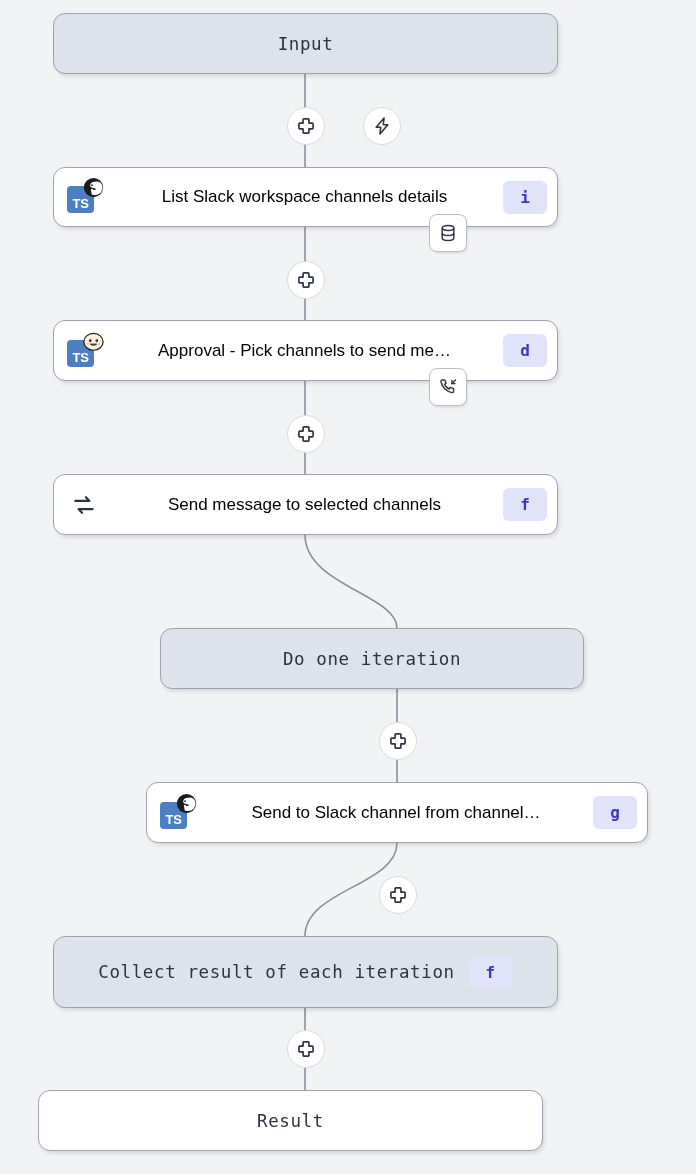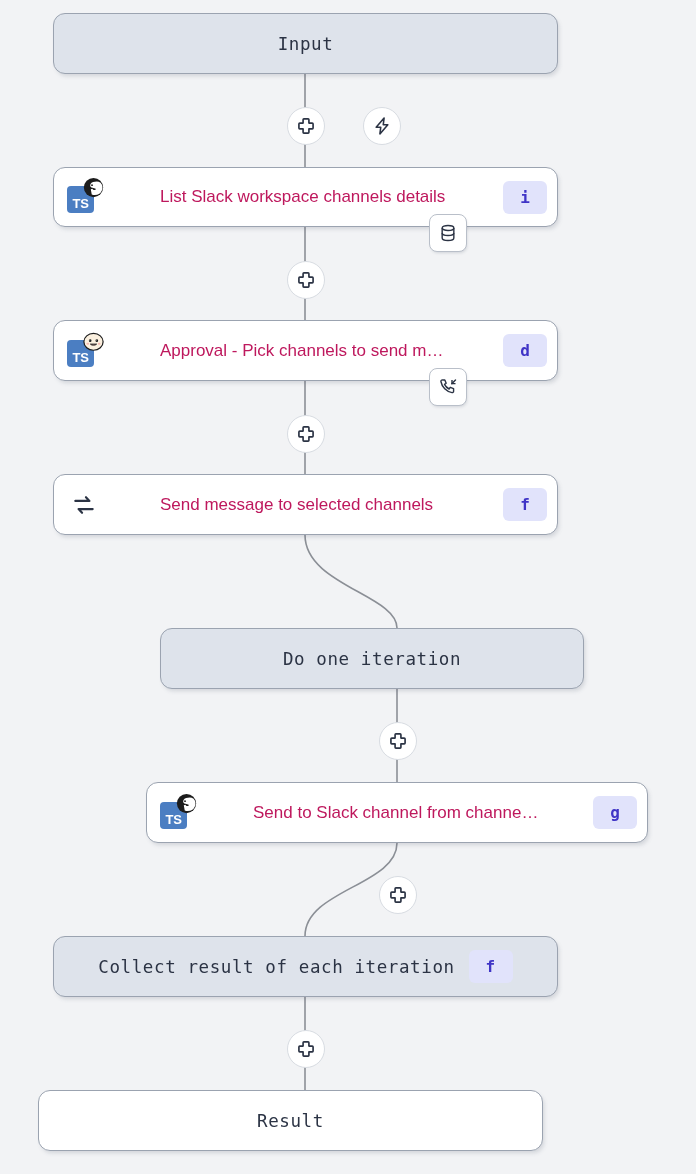--- a/index.html
+++ b/index.html
@@ -41,21 +41,21 @@
     overflow: hidden;
   }
   .node.mono {
     justify-content: center;
     font-family: "DejaVu Sans Mono", "Liberation Mono", monospace;
     font-size: 17.5px;
     letter-spacing: 0.6px;
     color: #2b3344;
   }
   .node.fill-grey { background: #dee3eb; }
-  .node.fill-white { background: #ffffff; gap: 44px; }
+  .node.fill-white { background: #ffffff; }
 
   .node.step {
     padding: 0 10px;
   }
   .step-icon {
     width: 40px;
     height: 40px;
     flex: 0 0 40px;
     position: relative;
     margin-right: 6px;
@@ -92,24 +92,25 @@
     height: 40px;
     flex: 0 0 40px;
     margin-right: 6px;
     display: flex;
     align-items: center;
     justify-content: center;
   }
   .step-label {
     flex: 1 1 auto;
     font-size: 17px;
-    color: #be185d;
+    color: #000000;
     white-space: nowrap;
     overflow: hidden;
     text-overflow: ellipsis;
+    text-align: center;
     padding: 0 6px;
   }
   .letter-badge {
     flex: 0 0 auto;
     background: #e1e3fb;
     color: #3f34c6;
     border-radius: 6px;
     font-family: "DejaVu Sans Mono", "Liberation Mono", monospace;
     font-weight: bold;
     font-size: 16px;
@@ -284,21 +285,21 @@
     <span class="step-label">Send to Slack channel from channel…</span>
     <span class="letter-badge">g</span>
   </div>
 
   <div class="circle-btn" style="left:379px; top:876px;">
     <svg width="20" height="20" viewBox="0 0 24 24">
       <path d="M9.5 3.5h5a1 1 0 0 1 1 1v4h4a1 1 0 0 1 1 1v5a1 1 0 0 1-1 1h-4v4a1 1 0 0 1-1 1h-5a1 1 0 0 1-1-1v-4h-4a1 1 0 0 1-1-1v-5a1 1 0 0 1 1-1h4v-4a1 1 0 0 1 1-1z" fill="none" stroke="#2b3344" stroke-width="2" stroke-linejoin="round"></path>
     </svg>
   </div>
 
-  <div class="node mono fill-grey" style="left:53px; top:936px; width:505px; height:61px;">
+  <div class="node mono fill-grey" style="left:53px; top:936px; width:505px; height:72px;">
     <span class="mono-inner">
       <span>Collect result of each iteration</span>
       <span class="letter-badge">f</span>
     </span>
   </div>
 
   <div class="circle-btn" style="left:287px; top:1030px;">
     <svg width="20" height="20" viewBox="0 0 24 24">
       <path d="M9.5 3.5h5a1 1 0 0 1 1 1v4h4a1 1 0 0 1 1 1v5a1 1 0 0 1-1 1h-4v4a1 1 0 0 1-1 1h-5a1 1 0 0 1-1-1v-4h-4a1 1 0 0 1-1-1v-5a1 1 0 0 1 1-1h4v-4a1 1 0 0 1 1-1z" fill="none" stroke="#2b3344" stroke-width="2" stroke-linejoin="round"></path>
     </svg>

